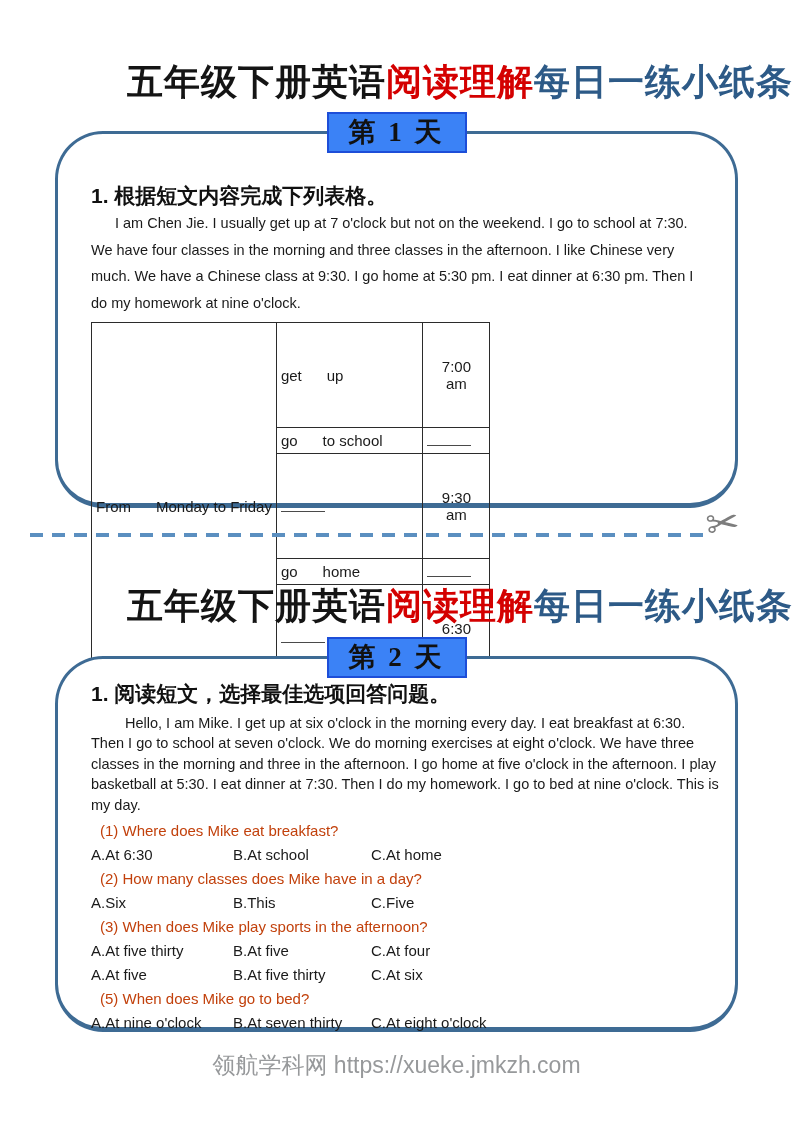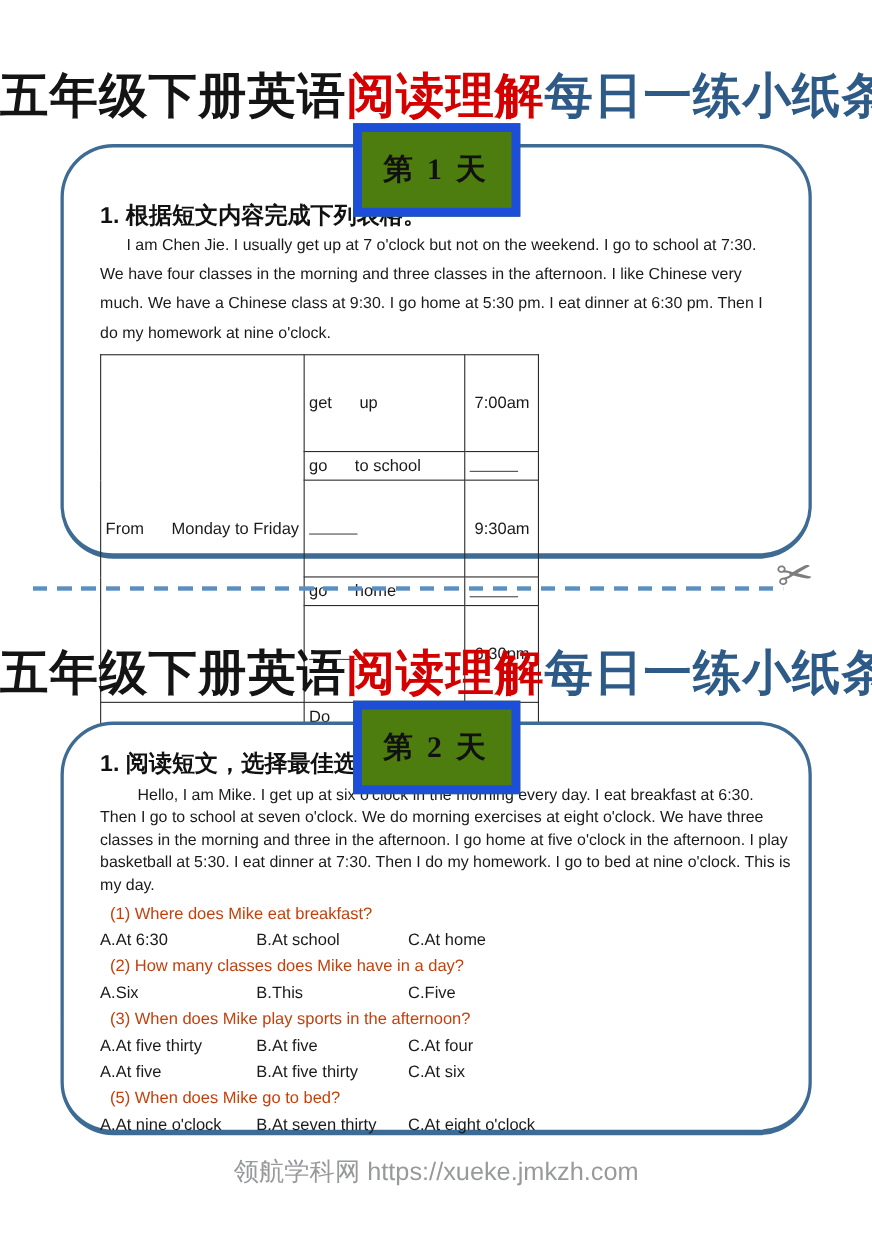--- a/index.html
+++ b/index.html
@@ -5,59 +5,59 @@
   * { margin:0; padding:0; box-sizing:border-box; }
   html,body { background:#ffffff; }
   body {
     width:793px; height:1122px; position:relative; overflow:hidden;
     font-family:"Liberation Sans","DejaVu Sans",sans-serif;
     color:#1a1a1a;
   }
   .main-title {
     position:absolute; width:100%; text-align:right;
     font-family:"Liberation Serif","DejaVu Serif",serif;
-    font-weight:bold; font-size:44px; letter-spacing:1px; white-space:nowrap;
+    font-weight:bold; font-size:36px; letter-spacing:1px; white-space:nowrap;
   }
   .t-dark { color:#141414; }
   .t-red  { color:#d40000; }
   .t-blue { color:#2d5a87; }
   #title1 { top:58px; }
   #title2 { top:582px; }
 
   .card {
     position:absolute; left:55px; width:683px; background:#ffffff;
     border:3px solid #3e6b94; border-bottom-width:5px; border-radius:48px;
   }
   #card1 { top:131px; height:377px; }
   #card2 { top:656px; height:376px; }
 
   .day-badge {
     position:absolute; top:-22px; left:50%; transform:translateX(-50%);
-    background:#4d7c0f; border:8px solid #1d4ed8; padding:16px 20px;
+    background:#3b82f6; border:2px solid #1d4ed8; padding:0 20px;
     font-family:"Liberation Serif","DejaVu Serif",serif;
     font-weight:bold; font-size:27px; letter-spacing:3px; color:#111;
     white-space:nowrap; line-height:37px;
   }
 
   .inner1 { padding:48px 28px 0 33px; }
   .inner2 { padding:21px 16px 0 33px; }
 
   .instruction { font-weight:bold; font-size:21px; color:#111; }
   .passage { font-size:14.5px; line-height:26.5px; color:#1a1a1a; text-indent:24px; }
   #passage2 { line-height:20.4px; text-indent:34px; margin-top:5px; }
 
   table.schedule { border-collapse:collapse; margin-top:6px; font-size:15px; }
   table.schedule td {
     border:1.5px solid #2b2b2b; padding:1px 4px; height:26px;
     vertical-align:middle; white-space:pre; color:#1a1a1a;
   }
   td.c1 { width:170px; vertical-align:top; padding-top:4px; }
   td.c2 { width:135px; }
   td.c3 { width:67px; }
-  .time-wrap { display:flex; justify-content:center; align-items:center; }
+  .time-wrap { display:flex; justify-content:flex-start; align-items:center;flex-direction:column; }
   .blank {
     display:inline-block; width:44px; height:14px;
     border-bottom:1.5px solid #4a4a4a;
   }
   td.blank-bottom { vertical-align:bottom; padding-bottom:2px; }
 
   .cut-line {
     position:absolute; top:533px; left:30px; width:682px; height:4px;
     background:repeating-linear-gradient(90deg,
       #5b8fc0 0px, #5b8fc0 13px, transparent 13px, transparent 22px);

